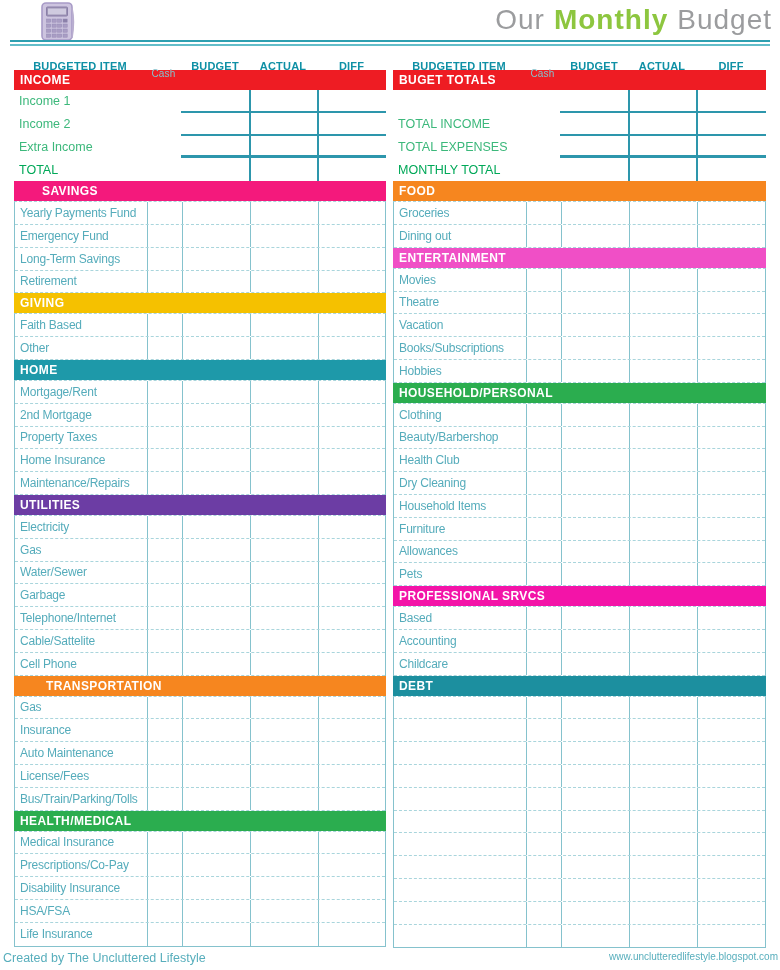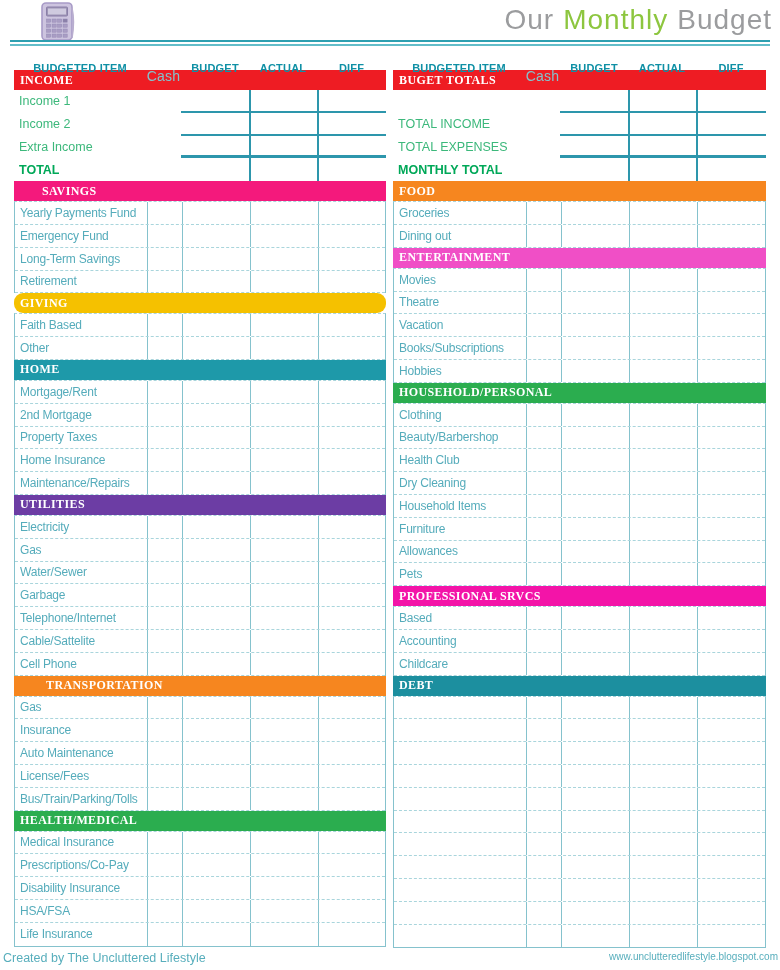--- a/index.html
+++ b/index.html
@@ -15,43 +15,43 @@
   }
   html,body{margin:0;padding:0;}
   .sheet{
     position:relative;width:780px;height:970px;background:#ffffff;
     font-family:"Liberation Sans", sans-serif;overflow:hidden;
   }
   
   .calc-wrap{position:absolute;left:40px;top:2px;width:38px;height:40px;}
   .title{position:absolute;top:4px;right:8px;font-size:28px;color:#9B9C9E;letter-spacing:1px;white-space:nowrap;}
   .title span + span{margin-left:9px;}
-  .title .green{color:#8DC63F;}
+  .title .green{color:#8DC63F;font-weight:bold;}
   .rule{position:absolute;top:40px;left:10px;right:10px;height:2px;
     border-top:2px solid #2D9FB0;border-bottom:2px solid #63BDC9;}
   
   .btable{position:absolute;top:52px;}
   #table-left{left:14px;width:372px;}
   #table-right{left:393px;width:373px;}
   .hdr-row{display:grid;grid-template-columns:132px 35px 68px 68px 1fr;height:18px;align-items:center;}
   .hdr{font-weight:bold;color:var(--hdr-teal);font-size:11px;text-align:center;letter-spacing:0.2px;}
-  .hdr.cash{font-weight:normal;color:var(--cash-teal);font-size:14px;margin-top:16px;}
+  .hdr.cash{font-weight:normal;color:var(--cash-teal);font-size:10px;margin-top:16px;}
   .bar{height:20px;display:flex;align-items:center;padding-left:6px;box-sizing:border-box;}
-  .bar-label{color:#fff;font-weight:bold;font-size:12px;letter-spacing:0.4px;text-transform:uppercase;font-family:Liberation Serif, serif;}
+  .bar-label{color:#fff;font-weight:bold;font-size:12px;letter-spacing:0.4px;text-transform:uppercase;}
   .rows{border-left:1px solid var(--grid);border-right:1px solid var(--grid);border-top:1px dashed var(--dash);}
   .rows.last{border-bottom:1px solid var(--grid);text-align:right;}
   .row{display:grid;grid-template-columns:132px 35px 68px 68px 1fr;height:22.8px;border-bottom:1px dashed var(--dash);box-sizing:border-box;}
   .rows.last .row:last-child{border-bottom:none;}
   .row .item{padding-left:5px;display:flex;align-items:center;font-size:12px;letter-spacing:-0.2px;color:var(--item-text);overflow:hidden;white-space:nowrap;}
   .cell{border-left:1px solid var(--grid);}
   
   .totals{width:100%;}
   .trow{display:grid;grid-template-columns:132px 35px 68px 68px 1fr;height:22.8px;box-sizing:border-box;}
   .trow .tlabel{grid-column:1/3;display:flex;align-items:center;padding-left:5px;font-size:12.5px;color:var(--green-label);white-space:nowrap;}
-  .trow .tlabel.bold{font-weight:bold;color:var(--green-bold);}
+  .trow .tlabel.bold{font-weight:normal;color:var(--green-bold);}
   .trow .tbudget{grid-column:3;}
   .trow .tactual{grid-column:4;border-left:2px solid var(--tline);}
   .trow .tdiff{grid-column:5;border-left:2px solid var(--tline);}
   .trow.u .tbudget,.trow.u .tactual,.trow.u .tdiff{border-bottom:2px solid var(--tline);}
   .trow.thick .tbudget,.trow.thick .tactual,.trow.thick .tdiff{border-bottom:3px solid var(--tline);}
   
   .footer-left{position:absolute;left:3px;top:951px;font-size:12.5px;color:var(--footer-teal);}
   .footer-right{position:absolute;right:2px;top:951px;font-size:10px;color:var(--footer-teal);}
 </style>
 </head>
@@ -155,21 +155,21 @@
           <div class="cell c-diff"></div>
         </div>
         <div class="row">
           <div class="item">Retirement</div>
           <div class="cell c-cash"></div>
           <div class="cell c-budget"></div>
           <div class="cell c-actual"></div>
           <div class="cell c-diff"></div>
         </div>
       </div>
-      <div class="bar" style="background: rgb(245, 193, 0); border-radius: 9px;">
+      <div class="bar" style="background: rgb(245, 193, 0);">
         <span class="bar-label">GIVING</span>
       </div>
       <div class="rows">
         <div class="row">
           <div class="item">Faith Based</div>
           <div class="cell c-cash"></div>
           <div class="cell c-budget"></div>
           <div class="cell c-actual"></div>
           <div class="cell c-diff"></div>
         </div>

